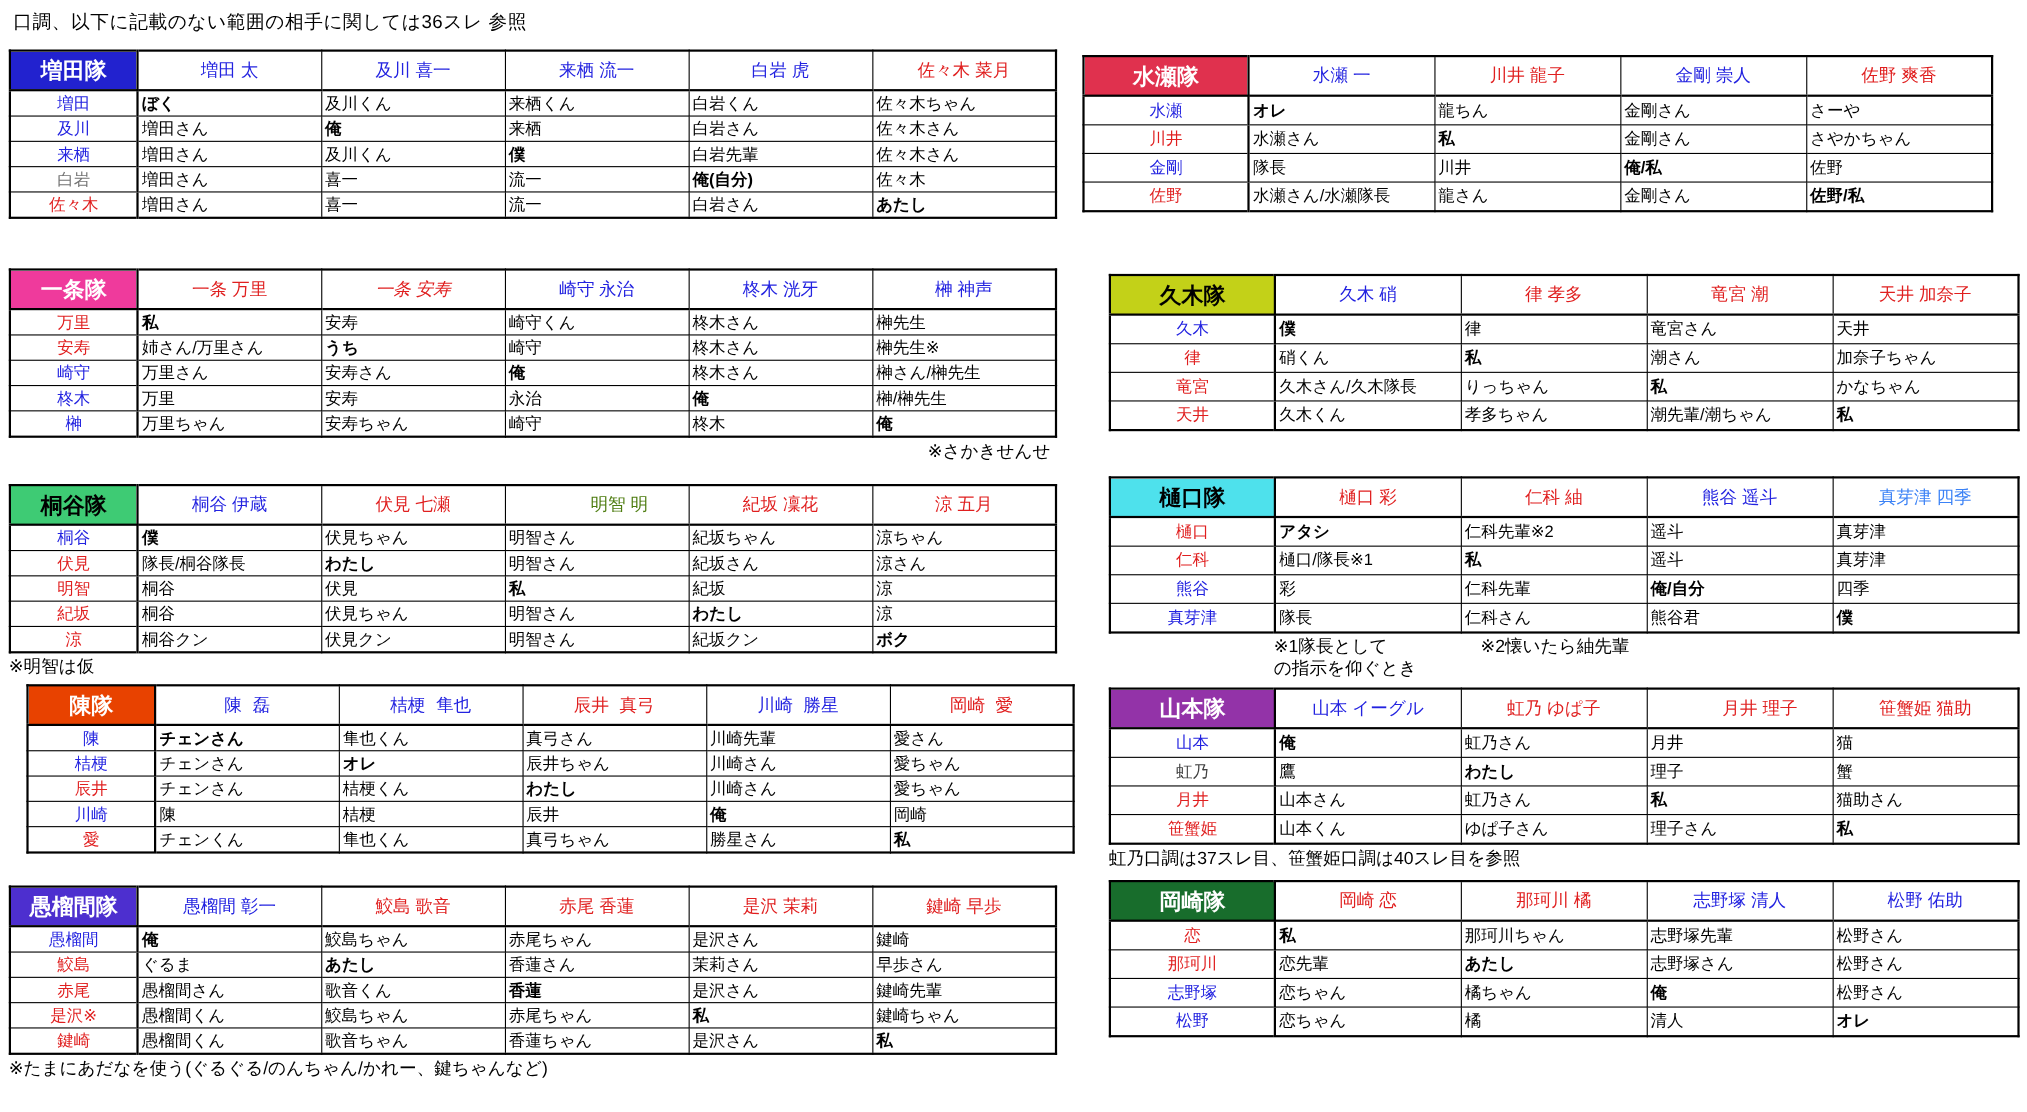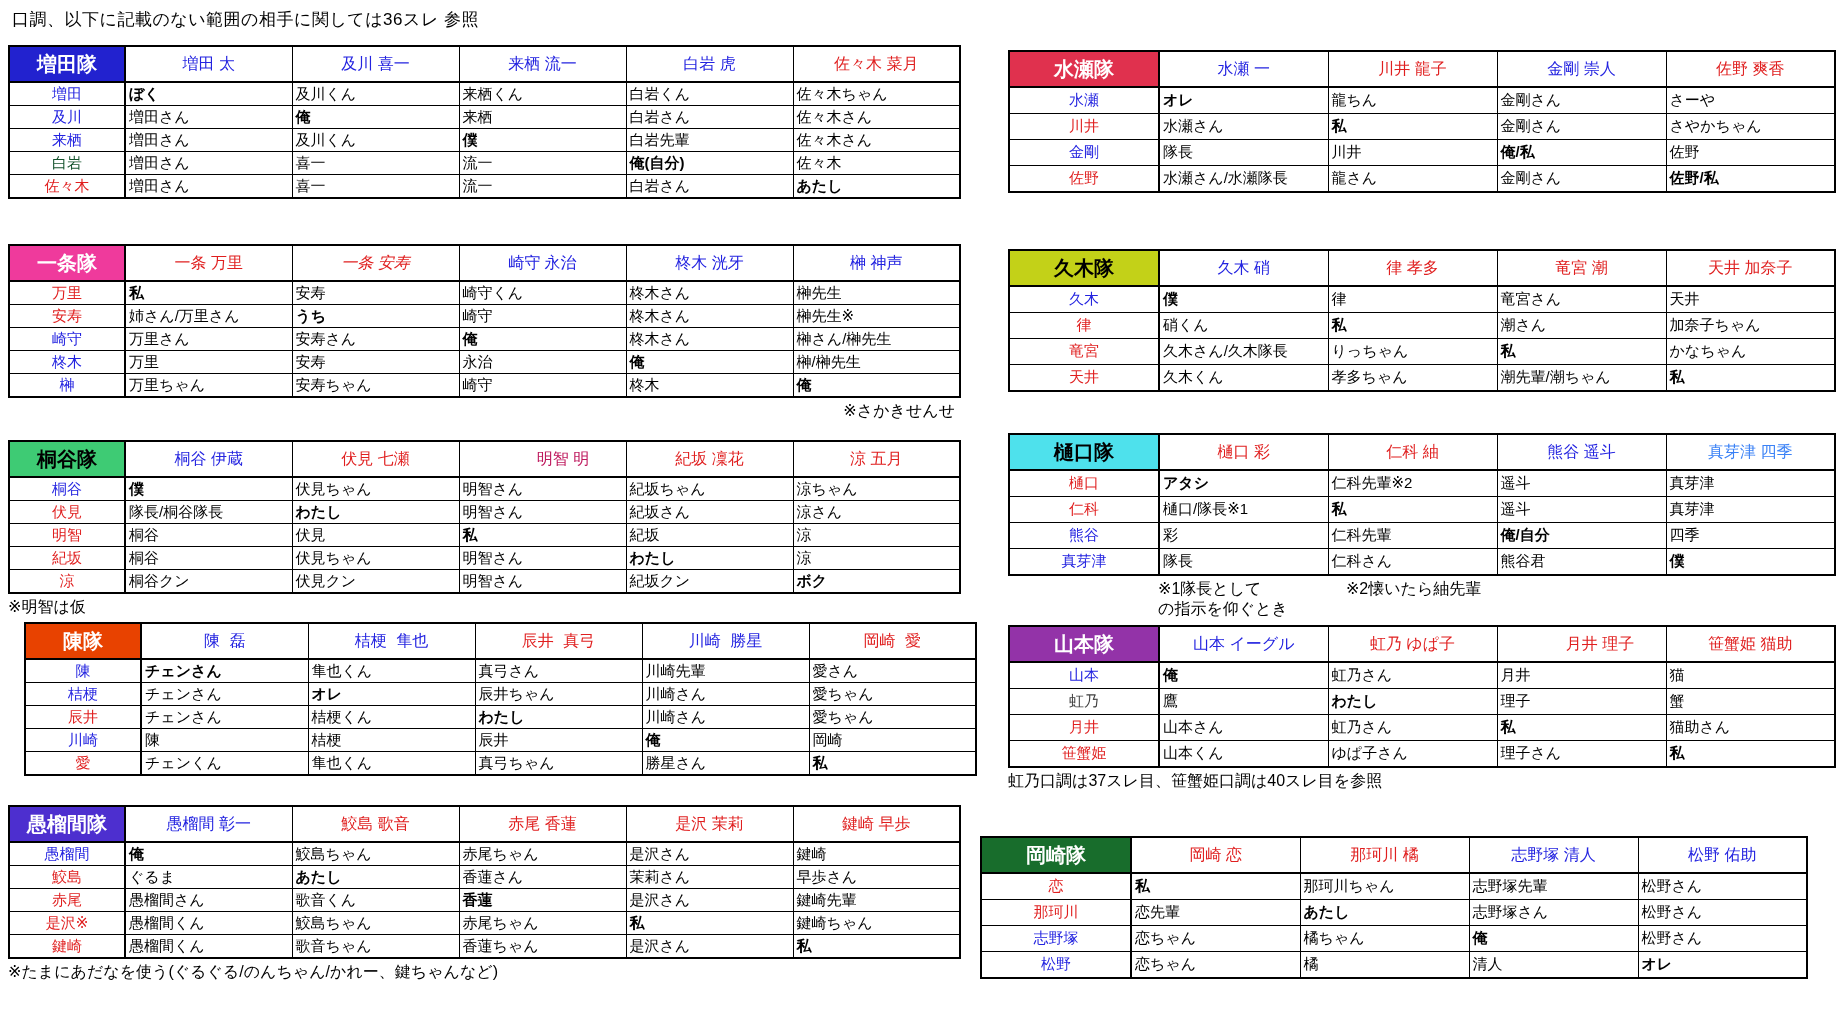--- a/index.html
+++ b/index.html
@@ -6,25 +6,25 @@
   body{font-family:"Liberation Sans","DejaVu Sans",sans-serif;color:#000;}
   .canvas{position:relative;width:1843px;height:1011px;background:#fff;overflow:hidden;}
   .top-note{position:absolute;left:12px;top:8px;font-size:17px;letter-spacing:0.5px;}
 
   .tbl-wrap{position:absolute;}
   [data-tid="masuda"]{left:8px;top:45px;}
   [data-tid="ichijo"]{left:8px;top:244px;}
   [data-tid="kiritani"]{left:8px;top:440px;}
   [data-tid="chin"]{left:24px;top:622px;font-family:Liberation Mono, monospace;}
   [data-tid="gururuma"]{left:8px;top:805px;}
-  [data-tid="minase"]{left:1008px;top:50px;border-radius:19px;}
+  [data-tid="minase"]{left:984px;top:50px;border-radius:19px;}
   [data-tid="kuki"]{left:1008px;top:249px;}
   [data-tid="higuchi"]{left:1008px;top:433px;}
   [data-tid="yamamoto"]{left:1008px;top:625px;}
-  [data-tid="okazaki"]{left:980px;top:800px;margin-top:36px;}
+  [data-tid="okazaki"]{left:1008px;top:800px;}
 
   table{border-collapse:collapse;table-layout:fixed;background:#fff;border:2px solid #000;}
   th,td{border:1px solid #000;padding:0 3px;overflow:hidden;white-space:nowrap;}
   tr.hdr th{border-bottom:2px solid #000;height:34px;}
   th.team{font-size:20px;font-weight:bold;border-right:2px solid #000;text-align:center;}
   th.colname{font-size:16px;font-weight:normal;text-align:center;}
   tbody th.rowlabel{font-weight:normal;font-size:15px;text-align:center;border-right:2px solid #000;background:#fff;}
   td{font-size:15px;text-align:left;font-weight:normal;}
   td.self{font-weight:bold;}
   .cols5 td,.cols5 tbody th{height:22px;}
@@ -84,21 +84,21 @@
             </tr>
             <tr>
               <th class="rowlabel" style="color: rgb(35, 35, 224);">来栖</th>
               <td>増田さん</td>
               <td>及川くん</td>
               <td class="self">僕</td>
               <td>白岩先輩</td>
               <td>佐々木さん</td>
             </tr>
             <tr>
-              <th class="rowlabel" style="color: #14532d;">白岩</th>
+              <th class="rowlabel" style="color: #737373;">白岩</th>
               <td>増田さん</td>
               <td>喜一</td>
               <td>流一</td>
               <td class="self">俺(自分)</td>
               <td>佐々木</td>
             </tr>
             <tr>
               <th class="rowlabel" style="color: rgb(224, 31, 31);">佐々木</th>
               <td>増田さん</td>
               <td>喜一</td>
@@ -284,21 +284,21 @@
             <col class="c-dat">
             <col class="c-dat">
             <col class="c-dat">
             <col class="c-dat">
           </colgroup>
           <thead>
             <tr class="hdr">
               <th class="team" style="background: rgb(62, 203, 116); color: rgb(0, 0, 0);">桐谷隊</th>
               <th class="colname" style="color: rgb(35, 35, 224);">桐谷 伊蔵</th>
               <th class="colname" style="color: rgb(224, 31, 31);">伏見 七瀬</th>
-              <th class="colname" style="color: #be185d; padding-left: 44px;">明智 明</th>
+              <th class="colname" style="color: #4d7c0f; padding-left: 44px;">明智 明</th>
               <th class="colname" style="color: rgb(224, 31, 31);">紀坂 凜花</th>
               <th class="colname" style="color: rgb(224, 31, 31);">涼 五月</th>
             </tr>
           </thead>
           <tbody>
             <tr>
               <th class="rowlabel" style="color: rgb(35, 35, 224);">桐谷</th>
               <td class="self">僕</td>
               <td>伏見ちゃん</td>
               <td>明智さん</td>

